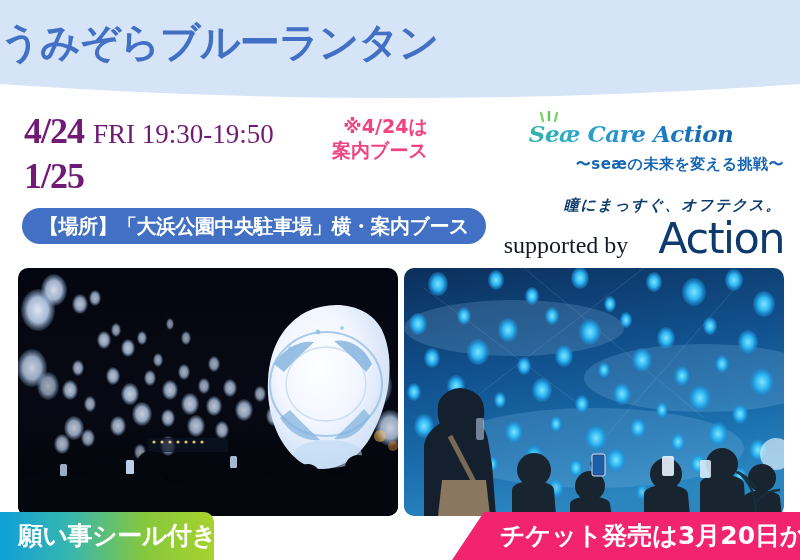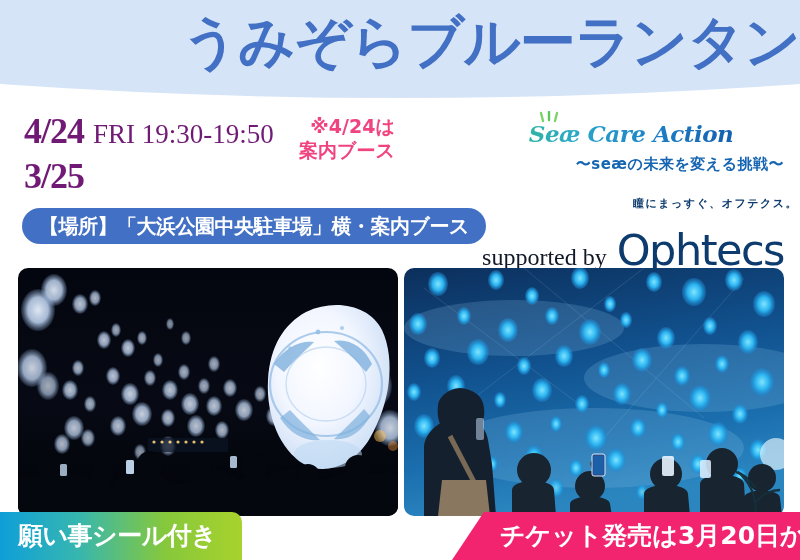--- a/index.html
+++ b/index.html
@@ -27,24 +27,24 @@
     position: absolute;
     left: 0; top: 0;
     width: 800px; height: 104px;
     overflow: hidden;
   }
   #header-band svg { display: block; }
   #header-title {
     position: absolute;
     left: 0; top: 6px;
     width: 800px;
-    text-align: right;
-    font-family: "DejaVu Sans", "Liberation Sans", sans-serif;
-    font-weight: bold;
-    font-size: 56px;
+    text-align: left;
+    font-family: "DejaVu Sans", "Liberation Sans", sans-serif;
+    font-weight: bold;
+    font-size: 40px;
     letter-spacing: -1px;
     color: #4270c4;
     line-height: 72px;
     white-space: nowrap;
     z-index: 3;
   }
 
   
   #date-block {
     position: absolute;
@@ -66,21 +66,21 @@
   }
   .date-rest {
     font-size: 27px;
     margin-left: 9px;
     letter-spacing: 0px;
   }
 
   
   #pink-note {
     position: absolute;
-    left: 299px; top: 114px;
+    left: 332px; top: 114px;
     font-family: "DejaVu Sans", "Liberation Sans", sans-serif;
     font-weight: bold;
     font-size: 19px;
     line-height: 24px;
     color: #f0437f;
     white-space: nowrap;
     text-align: right;
     z-index: 4;
   }
   #pink-note .line2 { display: block; }
@@ -137,34 +137,36 @@
     font-size: 15px;
     letter-spacing: 0.5px;
     color: #1565b3;
     white-space: nowrap;
     text-align: right;
   }
 
   
   #ophtecs-tagline {
     position: absolute;
-    right: 2px; top: 196px;
-    font-family: "DejaVu Sans", "Liberation Sans", sans-serif;
-    font-weight: bold;
-    font-size: 11px;
+    right: 18px; top: 196px;
+    font-family: "DejaVu Sans", "Liberation Sans", sans-serif;
+    font-weight: bold;
+    font-size: 15px;
     letter-spacing: 1.5px;
     color: #0d3b6e;
     white-space: nowrap;
+    font-style: italic;
   }
   #ophtecs-row {
     position: absolute;
-    right: 16px; top: 228px;
+    right: 16px; top: 216px;
     display: flex;
     align-items: baseline;
     white-space: nowrap;
+    gap: 20px;
   }
   #supported-by {
     font-family: "Liberation Serif", "DejaVu Serif", serif;
     font-size: 24px;
     color: #111827;
     margin-right: 10px;
   }
   #ophtecs-name {
     font-family: "DejaVu Sans", "Liberation Sans", sans-serif;
     font-size: 43px;
@@ -184,21 +186,21 @@
     overflow: hidden;
   }
   #photo-left  { left: 18px; }
   #photo-right { left: 404px; }
   .photo svg { display: block; width: 100%; height: 100%; }
 
   
   #banner-left {
     position: absolute;
     left: 0; top: 512px;
-    width: 242px; height: 48px;
+    width: 214px; height: 48px;
     border-top-right-radius: 10px;
     background: linear-gradient(90deg, #0e9fd8 0%, #36b6b0 32%, #86c83c 68%, #a8d22c 100%);
     z-index: 5;
   }
   #banner-left-label {
     position: absolute;
     left: 18px; top: 0;
     height: 48px;
     line-height: 48px;
     font-family: "DejaVu Sans", "Liberation Sans", sans-serif;
@@ -240,21 +242,21 @@
     </svg>
   </div>
   <div id="header-title">うみぞらブルーランタン</div>
 
   <div id="date-block">
     <div class="date-row">
       <span class="date-day">4/24</span>
       <span class="date-rest">FRI 19:30-19:50</span>
     </div>
     <div class="date-row">
-      <span class="date-day">3/25</span>
+      <span class="date-day">1/25</span>
     </div>
   </div>
 
   <div id="pink-note">
     <span>※4/24は</span>
     <span class="line2">案内ブース</span>
   </div>
 
   <div id="venue-pill">【場所】「大浜公園中央駐車場」横・案内ブース</div>
 
@@ -264,21 +266,21 @@
       <path d="M10,9 L10,1" stroke="#5cc85a" stroke-width="2.4" stroke-linecap="round"></path>
       <path d="M16,10 L18,2" stroke="#7dd46b" stroke-width="2.4" stroke-linecap="round"></path>
     </svg>
     <div id="sca-wordmark">Seæ Care Action</div>
     <div id="sca-tagline">〜seæの未来を変える挑戦〜</div>
   </div>
 
   <div id="ophtecs-tagline">瞳にまっすぐ、オフテクス。</div>
   <div id="ophtecs-row">
     <span id="supported-by">supported by</span>
-    <span id="ophtecs-name">Ophtecs</span>
+    <span id="ophtecs-name">Action</span>
   </div>
 
   <div class="photo" id="photo-left">
     <svg viewBox="0 0 380 248" preserveAspectRatio="none" xmlns="http://www.w3.org/2000/svg">
       <defs>
         <radialGradient id="lanGlow" cx="50%" cy="50%" r="50%">
           <stop offset="0%" stop-color="#eaf2ff" stop-opacity="1"></stop>
           <stop offset="60%" stop-color="#c3d8f5" stop-opacity="0.9"></stop>
           <stop offset="100%" stop-color="#8fb3e0" stop-opacity="0.15"></stop>
         </radialGradient>

